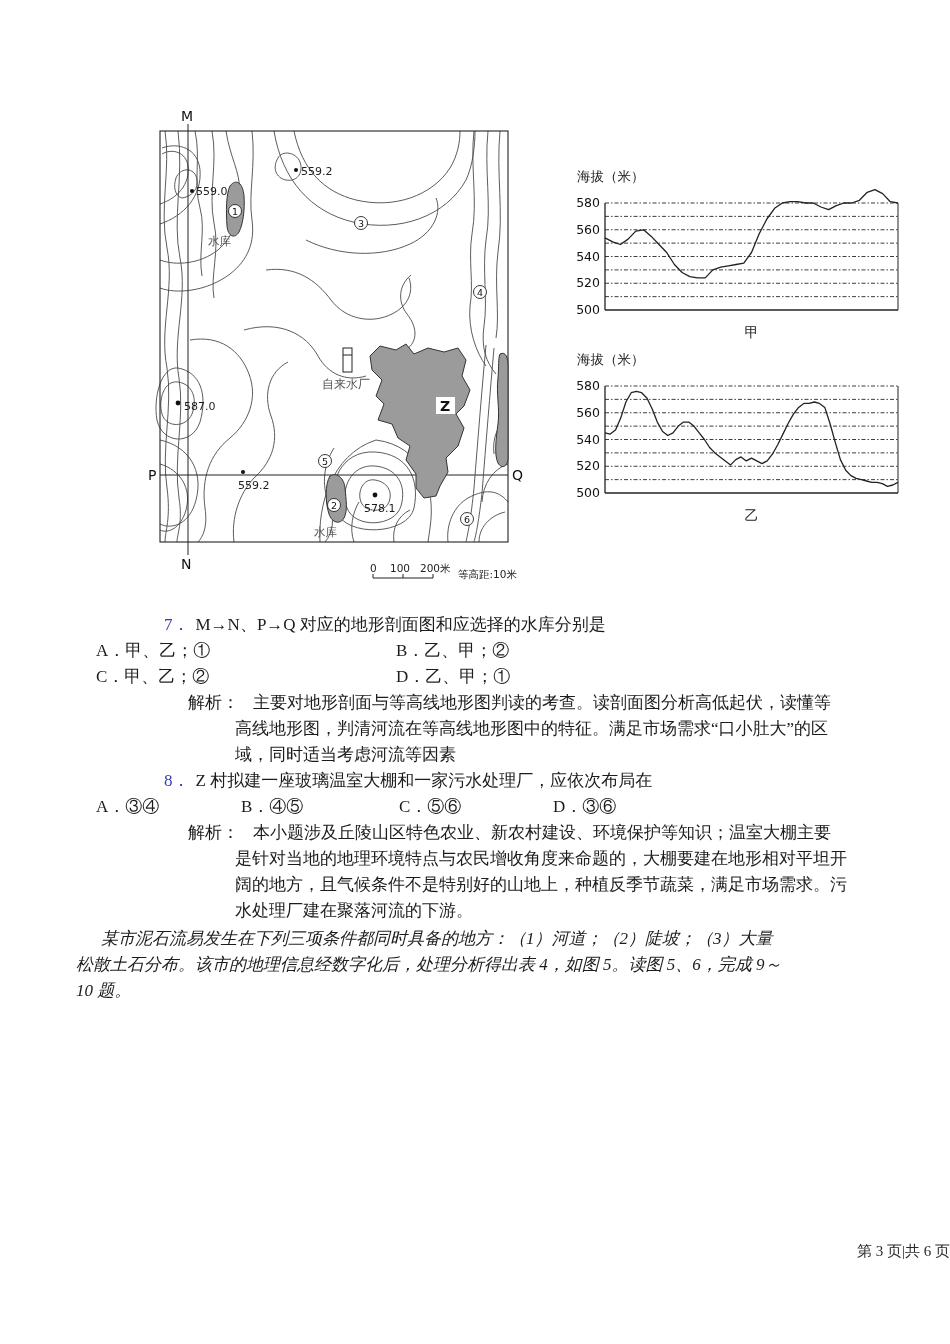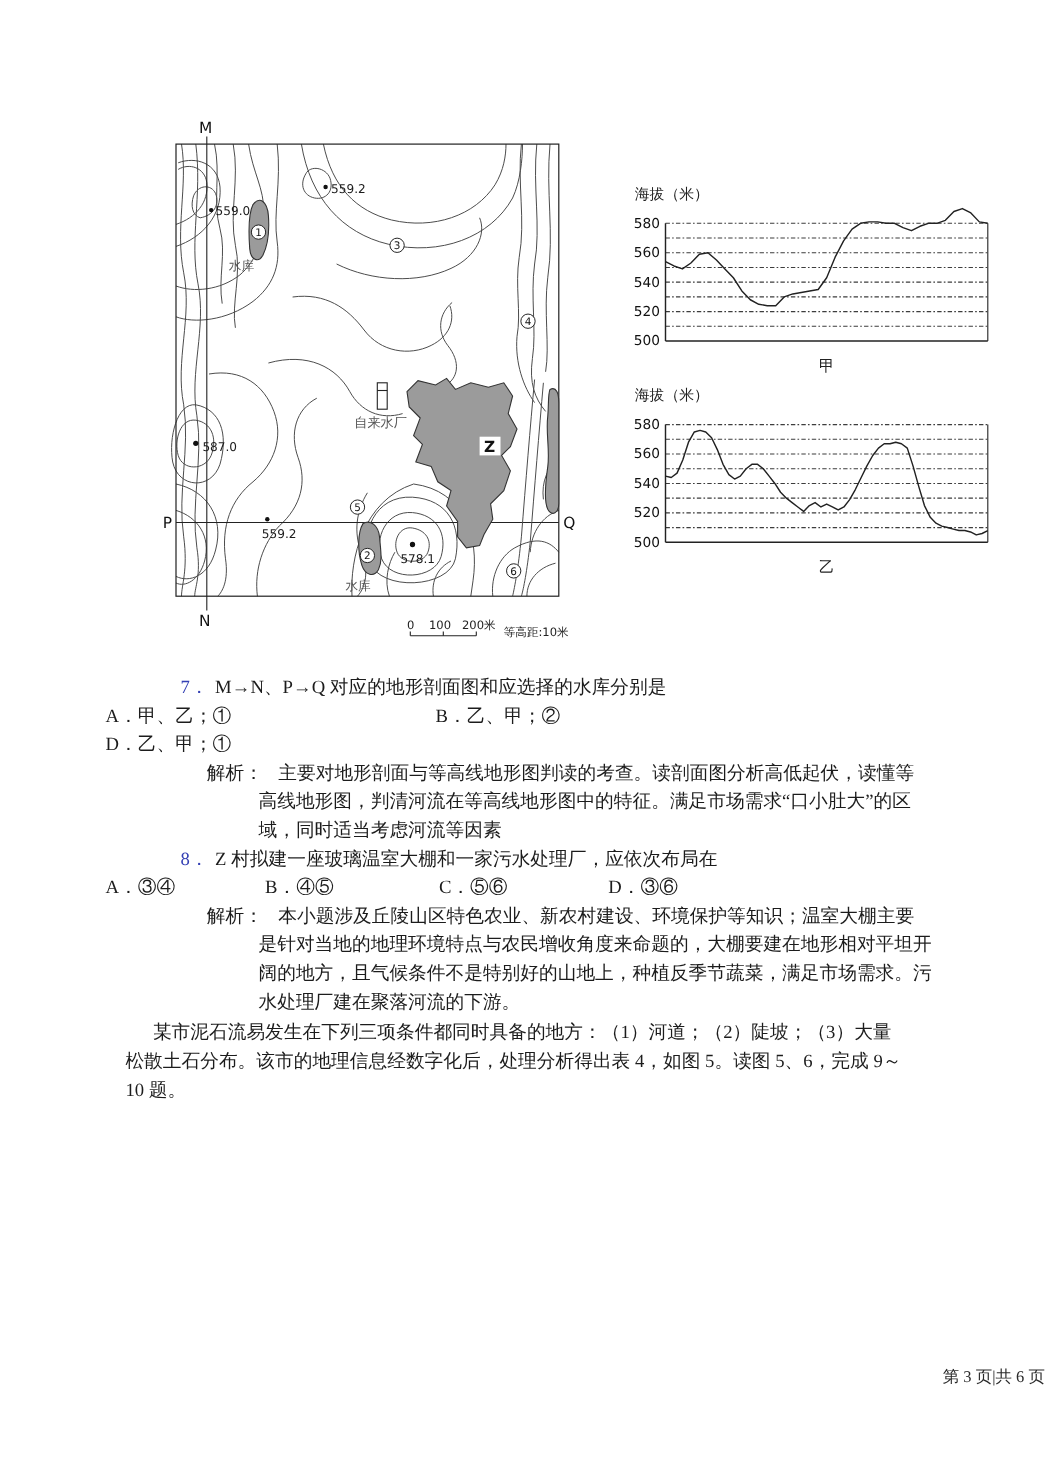--- a/index.html
+++ b/index.html
@@ -23,21 +23,21 @@
   .qnum{color:#3440b4;margin-right:6px;}
   .opts2 .orow{margin-left:76px;display:flex;}
   .opts2 .orow span:first-child{width:300px;}
   .opts4{margin-left:76px;display:flex;}
   .opts4 span:nth-child(1){width:145px;}
   .opts4 span:nth-child(2){width:158px;}
   .opts4 span:nth-child(3){width:154px;}
   .analysis{position:relative;margin-left:215px;width:612px;}
   .alabel{position:absolute;left:-47px;top:0;}
   .atext{text-indent:18px;}
-  .intro{margin-left:94px;margin-top:2px;width:708px;text-indent:25px;}
+  .intro{margin-left:56px;margin-top:2px;width:708px;text-indent:25px;font-style:italic;}
   .footer{position:absolute;left:0;top:1242px;width:950px;text-align:right;
     font-size:15px;color:#2a2a2a;}
   text{font-family:"DejaVu Sans","Liberation Sans",sans-serif;}
 </style>
 </head>
 <body>
 
 <div class="figure-area">
 
   <svg class="map-svg" viewBox="0 0 420 490">
@@ -222,20 +222,21 @@
   <div>
     <div class="stem">
       <span class="qnum">7．</span><span>M→N、P→Q 对应的地形剖面图和应选择的水库分别是</span>
     </div>
     <div class="opts2">
       <div class="orow">
         <span>A．甲、乙；①</span>
         <span>B．乙、甲；②</span>
       </div>
       <div class="orow">
+        <span>C．甲、乙；②</span>
         <span>D．乙、甲；①</span>
       </div>
     </div>
     <div class="analysis">
       <span class="alabel">解析：</span>
       <div class="atext">主要对地形剖面与等高线地形图判读的考查。读剖面图分析高低起伏，读懂等高线地形图，判清河流在等高线地形图中的特征。满足市场需求“口小肚大”的区域，同时适当考虑河流等因素</div>
     </div>
   </div>
 
   <div>

